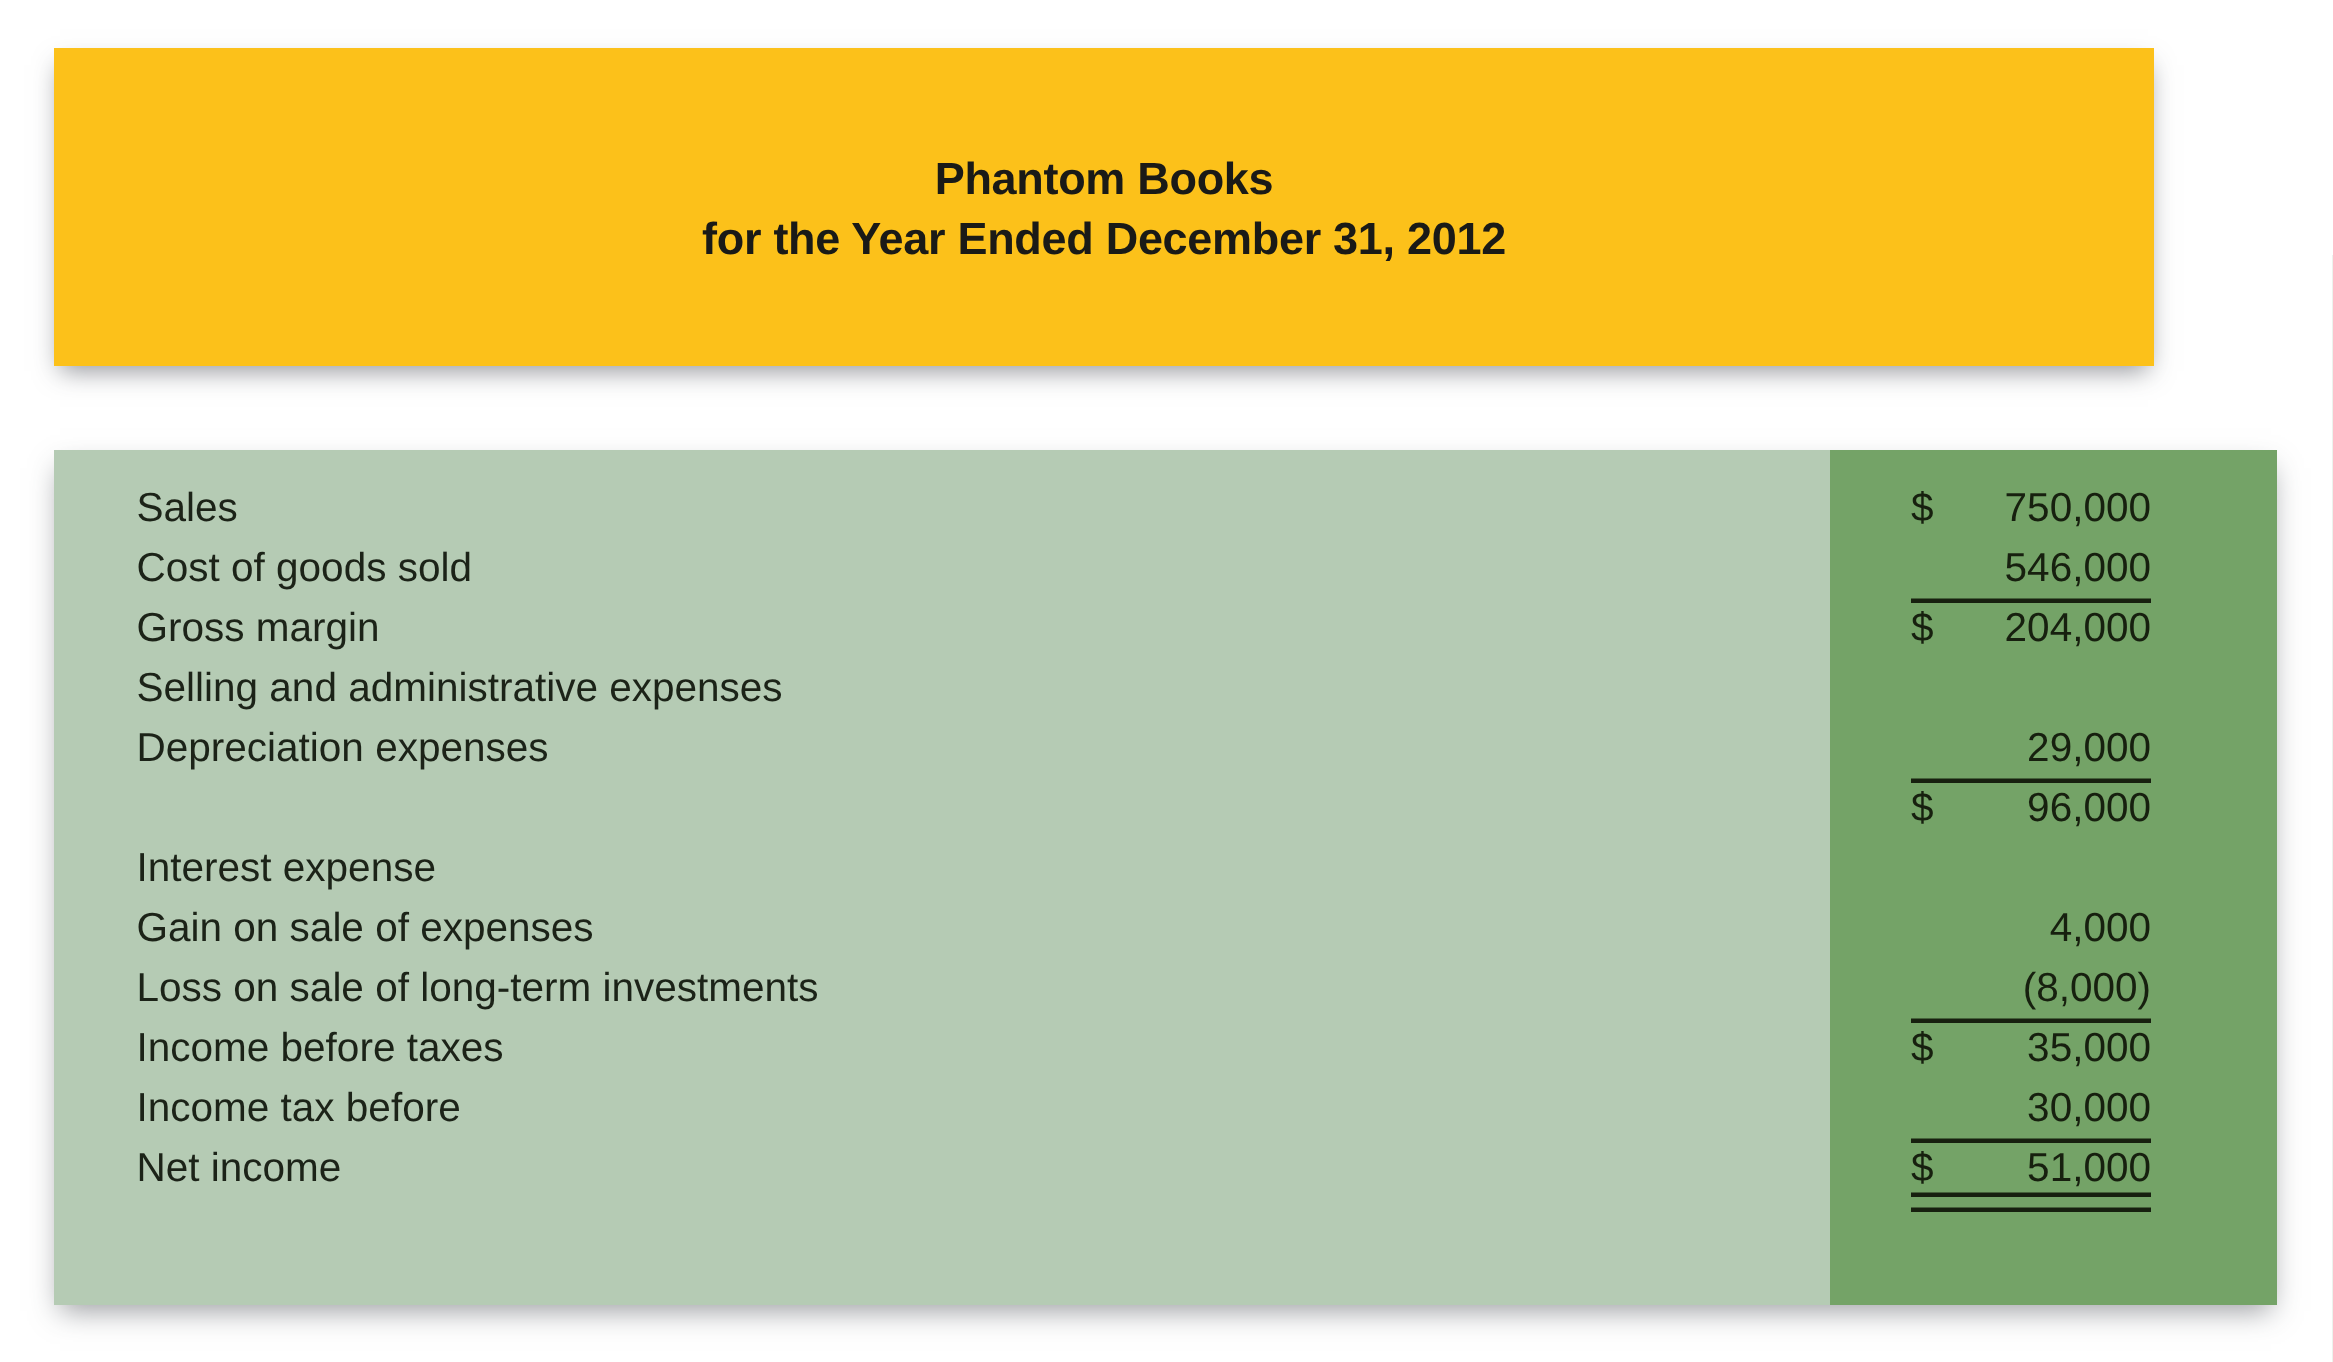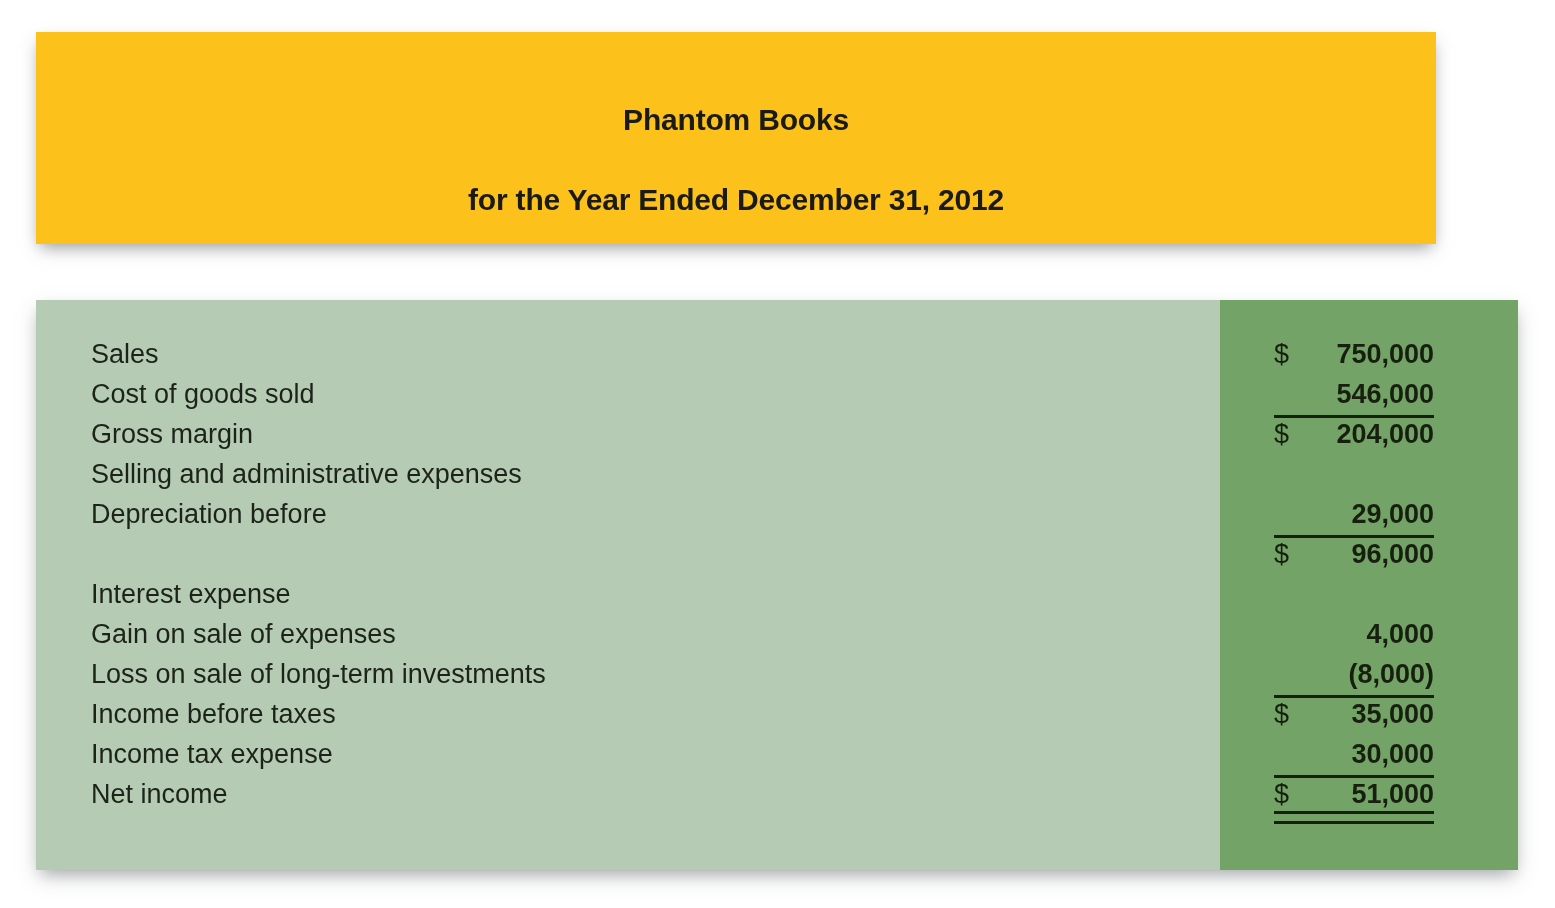--- a/index.html
+++ b/index.html
@@ -29,21 +29,20 @@
     width: 1400px;
     height: 212px;
     background: #fcc11a;
     box-shadow: 0 7px 16px -4px rgba(60, 64, 72, 0.55);
     display: flex;
     flex-direction: column;
     align-items: center;
     justify-content: flex-start;
     padding-top: 68px;
     box-sizing: border-box;
-    gap: 40px;
   }
   .title-line {
     font-family: "Liberation Sans", sans-serif;
     font-weight: bold;
     font-size: 30px;
     line-height: 40px;
     color: #1a1a17;
     letter-spacing: -0.2px;
     white-space: nowrap;
     text-align: center;
@@ -68,21 +67,21 @@
     height: 100%;
     background: #74a367;
   }
 
   .rows {
     position: absolute;
     left: 0;
     top: 0;
     width: 100%;
     height: 100%;
-    padding-top: 34px;
+    padding-top: 18px;
     box-sizing: border-box;
   }
 
   .row {
     position: relative;
     height: 40px;
     display: flex;
     align-items: center;
   }
   .row-label {
@@ -109,21 +108,20 @@
     white-space: nowrap;
   }
   .row-value .currency {
     width: 26px;
     flex: 0 0 26px;
     text-align: left;
   }
   .row-value .amount {
     flex: 1 1 auto;
     text-align: right;
-    font-weight: bold;
   }
 
   
   .rule-top::before {
     content: "";
     position: absolute;
     left: 0;
     right: 0;
     top: 1px;
     height: 3px;
@@ -176,21 +174,21 @@
           <span class="currency">$</span>
           <span class="amount">204,000</span>
         </div>
       </div>
 
       <div class="row">
         <div class="row-label">Selling and administrative expenses</div>
       </div>
 
       <div class="row">
-        <div class="row-label">Depreciation before</div>
+        <div class="row-label">Depreciation expenses</div>
         <div class="row-value">
           <span class="currency"></span>
           <span class="amount">29,000</span>
         </div>
       </div>
 
       <div class="row">
         <div class="row-value rule-top">
           <span class="currency">$</span>
           <span class="amount">96,000</span>
@@ -219,21 +217,21 @@
 
       <div class="row">
         <div class="row-label">Income before taxes</div>
         <div class="row-value rule-top">
           <span class="currency">$</span>
           <span class="amount">35,000</span>
         </div>
       </div>
 
       <div class="row">
-        <div class="row-label">Income tax expense</div>
+        <div class="row-label">Income tax before</div>
         <div class="row-value">
           <span class="currency"></span>
           <span class="amount">30,000</span>
         </div>
       </div>
 
       <div class="row">
         <div class="row-label">Net income</div>
         <div class="row-value rule-top rule-double">
           <span class="currency">$</span>

